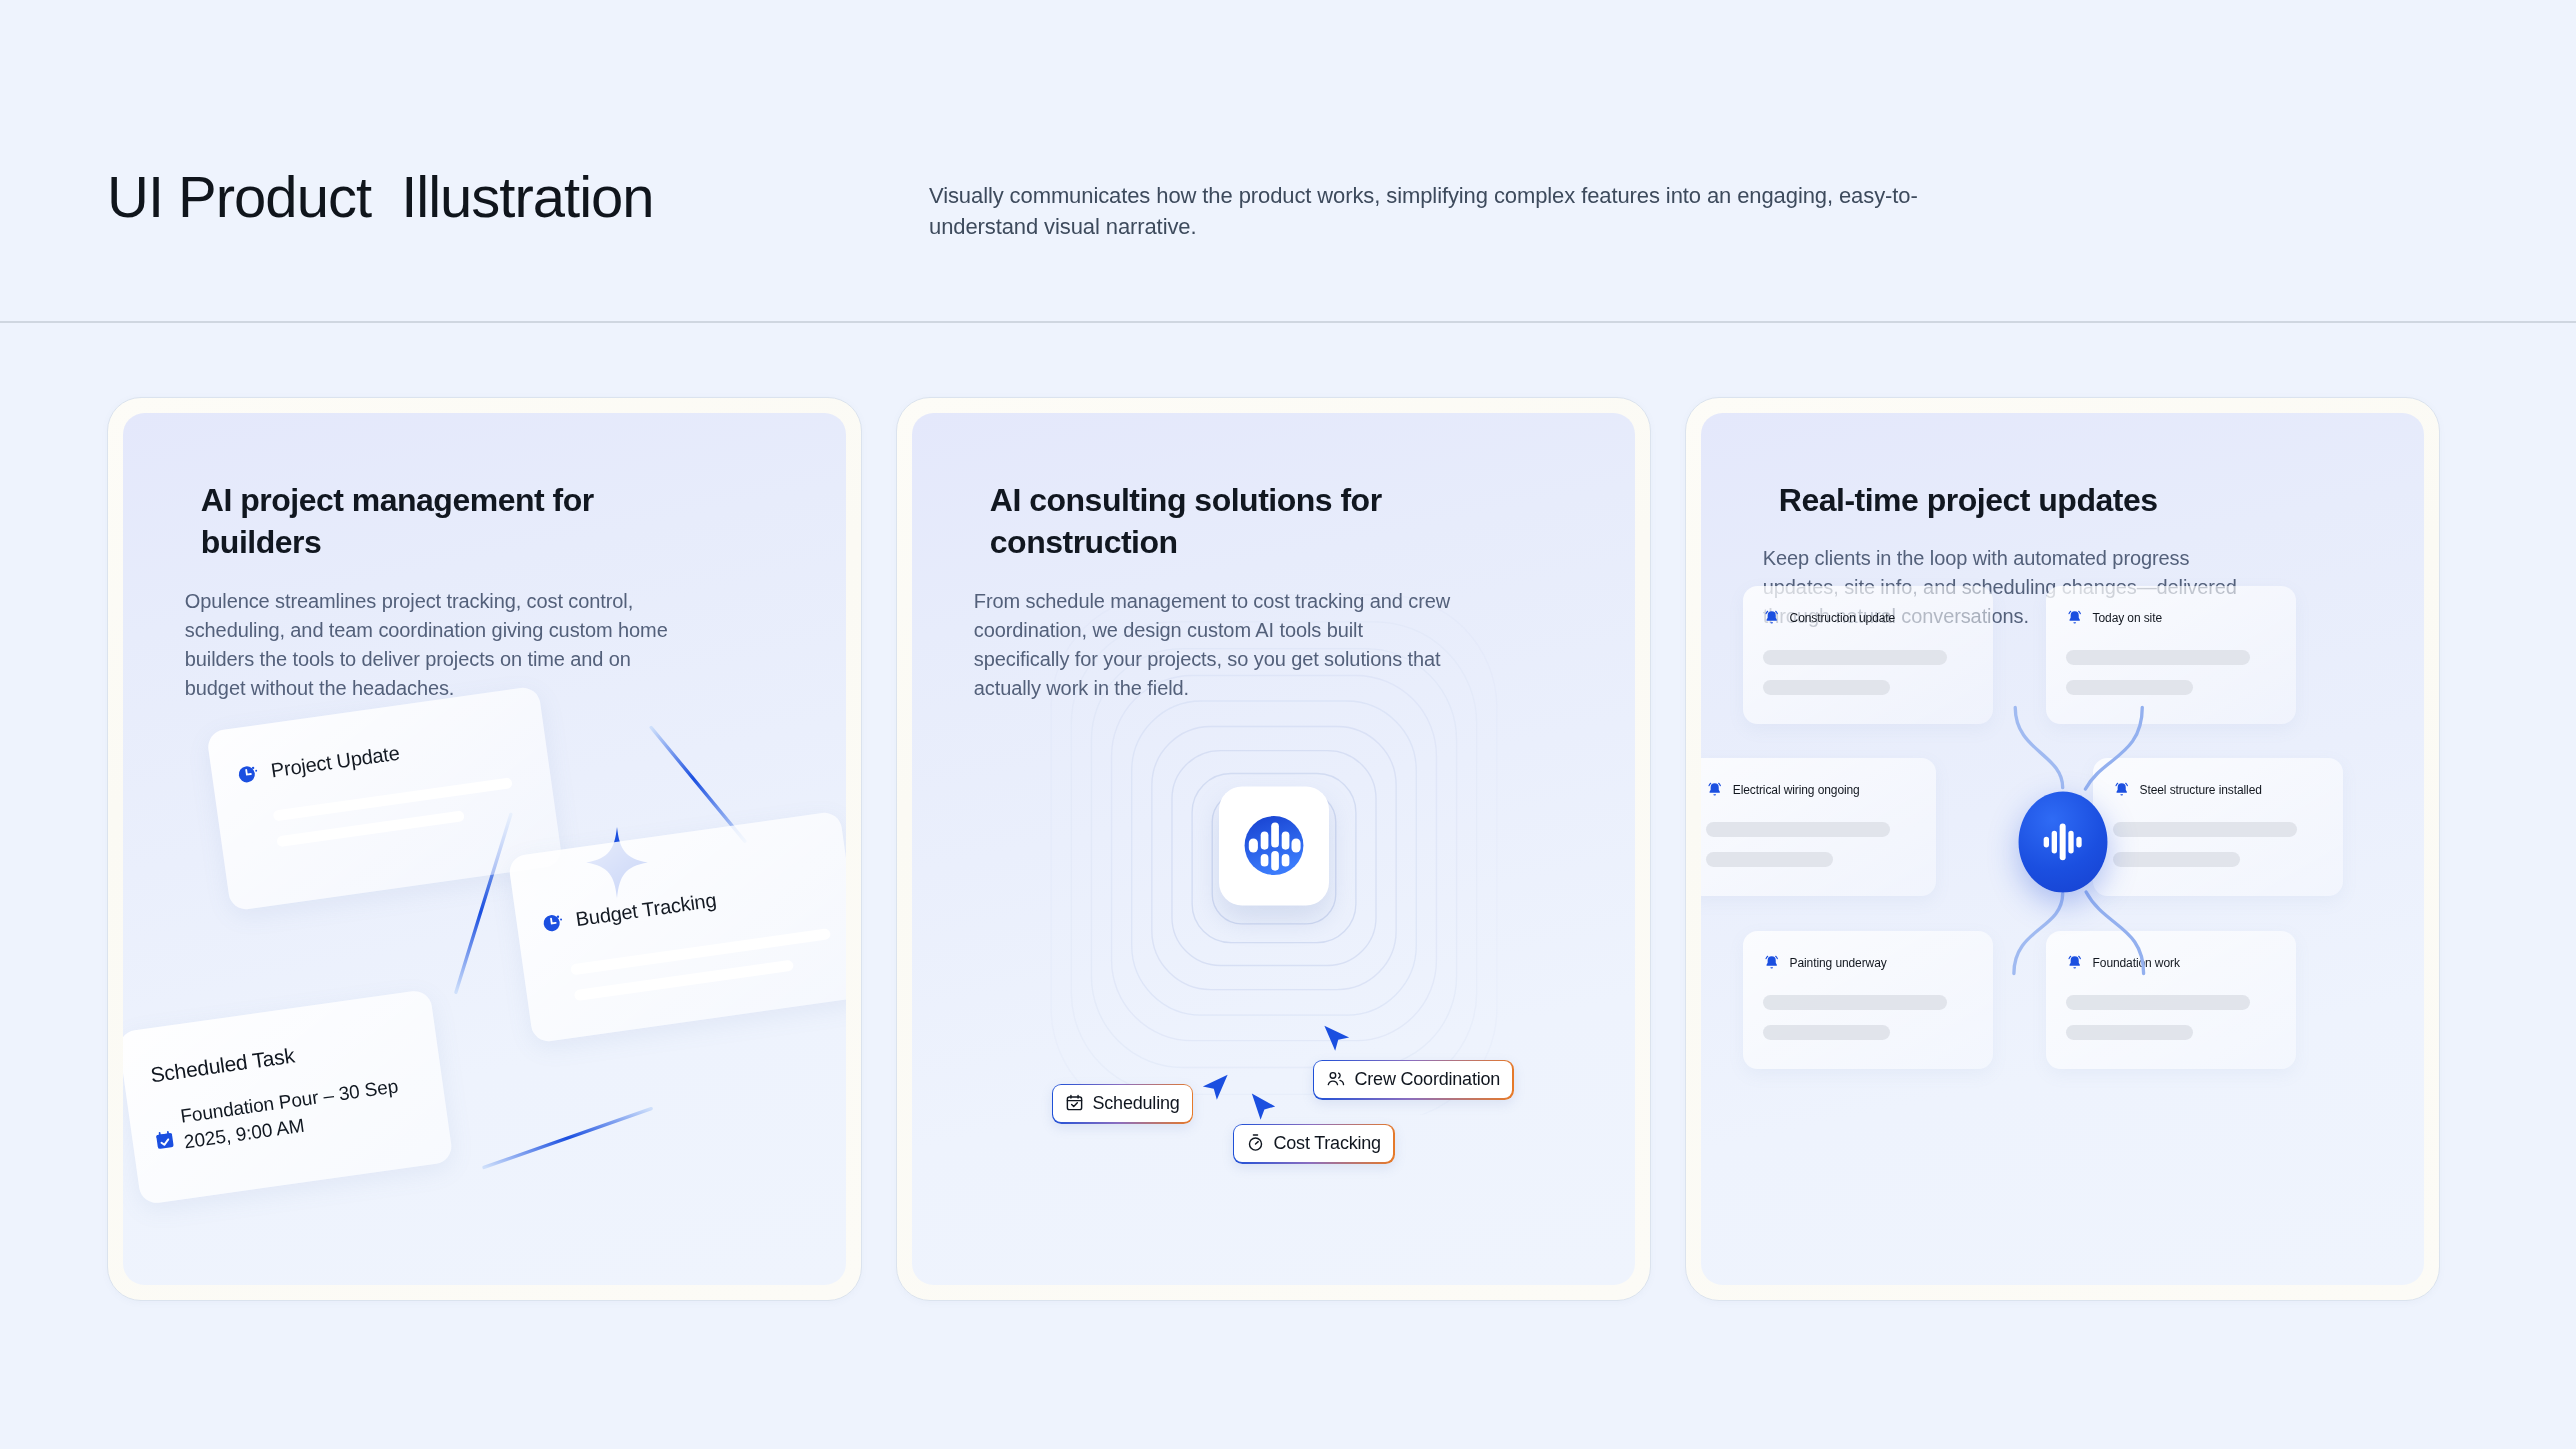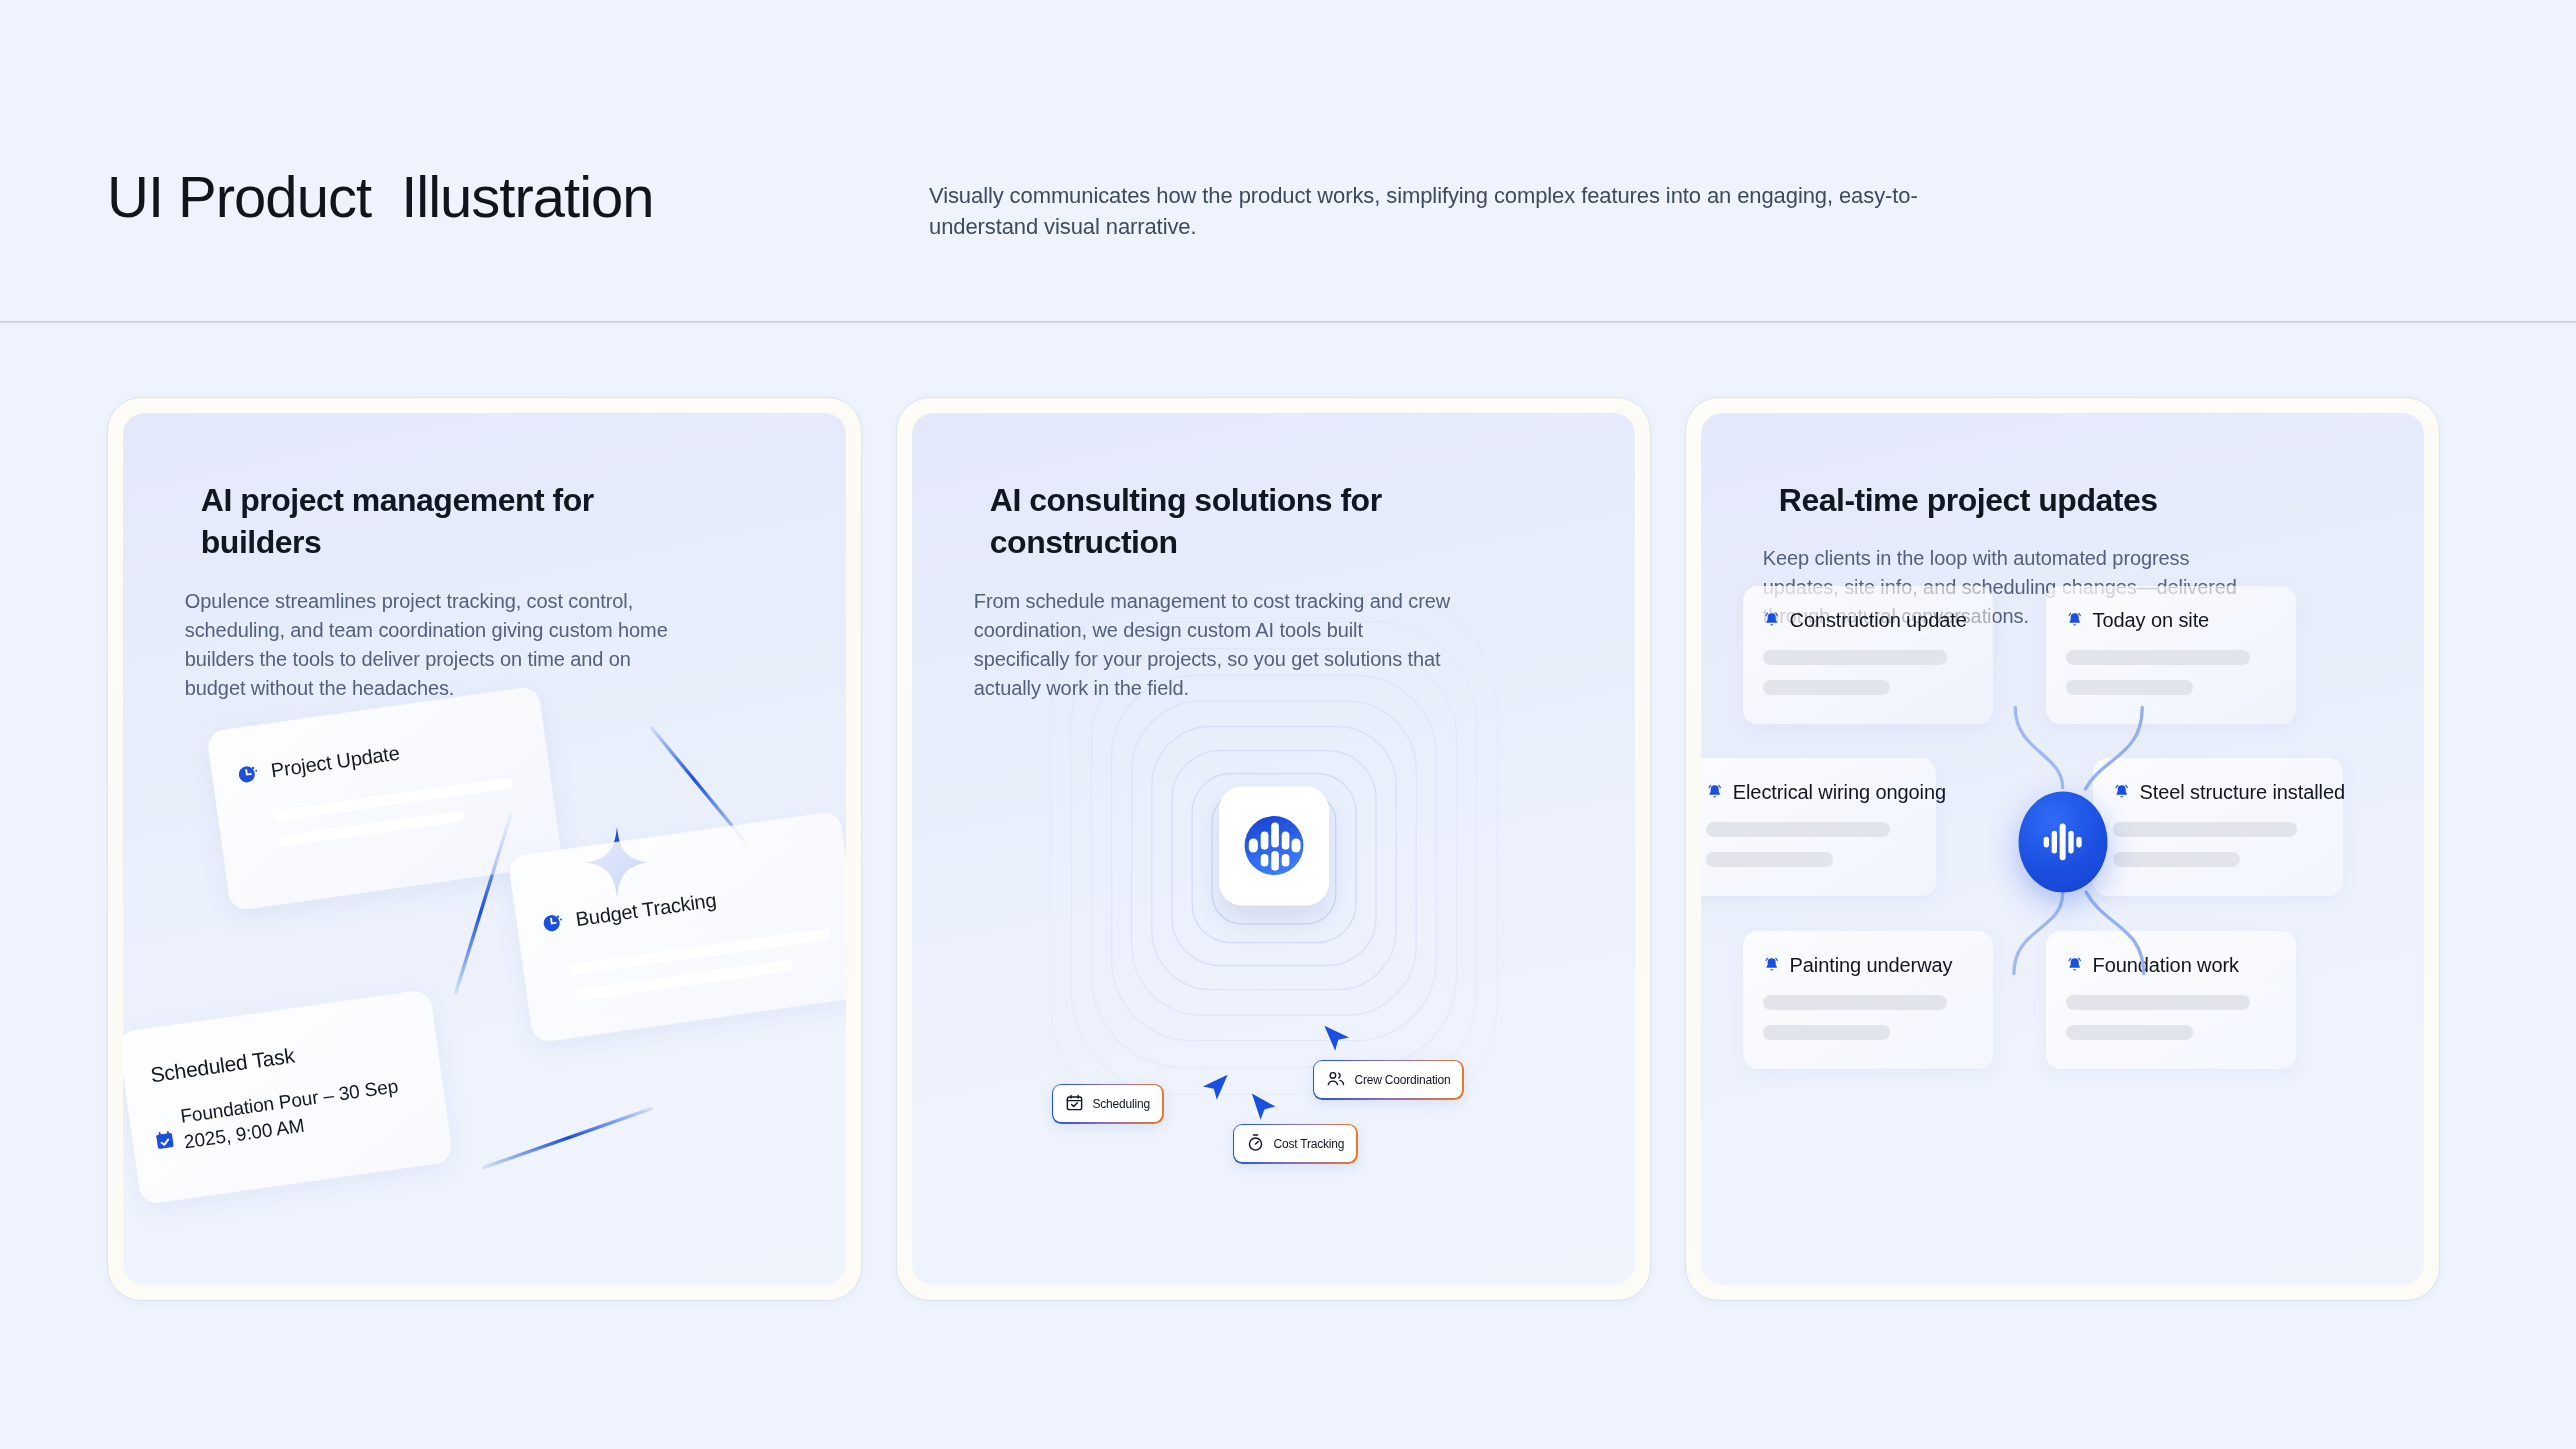--- a/index.html
+++ b/index.html
@@ -111,35 +111,35 @@
     position: absolute; height: 40px;
     border-radius: 9.4px; padding: 1.7px;
     background: linear-gradient(95deg, #1b4fd8 0%, #8a6ec0 48%, #e87a26 100%);
     box-shadow: 0 4px 12px rgba(110,135,190,.16);
   }
   .c2-badge > .bg-in {
     height: 100%; border-radius: 8px; background: #fff;
     display: flex; align-items: center; gap: 8px; padding: 0 12px;
   }
   .c2-badge .bl {
-    font-size: 12px; color: #10161f; font-weight: 400; letter-spacing: -0.2px; white-space: nowrap;
+    font-size: 18px; color: #10161f; font-weight: 400; letter-spacing: -0.2px; white-space: nowrap;
   }
   #c2-badge-scheduling { left: 140px; top: 671px; }
   #c2-badge-crew { left: 401px; top: 647px; }
   #c2-badge-cost { left: 321px; top: 711px; }
   .c2-arrow { position: absolute; }
 
   
   .c3-note {
     position: absolute; width: 250px; height: 138px; border-radius: 14.8px;
     background: linear-gradient(150deg, rgba(255,255,255,.80), rgba(255,255,255,.30));
     box-shadow: 0 5.4px 17.4px rgba(110,135,190,.07);
   }
   .c3-note-hd { position: absolute; left: 20px; top: 23px; display: flex; align-items: center; gap: 9.4px; }
-  .c3-note-hd .label { font-size: 20px; color: #12171f; letter-spacing: -0.1px; white-space: nowrap; }
+  .c3-note-hd .label { font-size: 12px; color: #12171f; letter-spacing: -0.1px; white-space: nowrap; }
   .c3-skel { position: absolute; height: 14.8px; border-radius: 7.4px; background: rgba(221,225,232,.85); }
   .c3-note .k1 { left: 20px; top: 64px; width: 184px; }
   .c3-note .k2 { left: 20px; top: 94px; width: 127px; }
 
   #c3-construction-update { left: 42px; top: 173px; }
   #c3-today-on-site      { left: 345px; top: 173px; }
   #c3-electrical         { left: -14.8px; top: 345px; }
   #c3-steel              { left: 392px; top: 345px; }
   #c3-painting           { left: 42px; top: 518px; text-align: right; }
   #c3-foundation         { left: 345px; top: 518px; }

